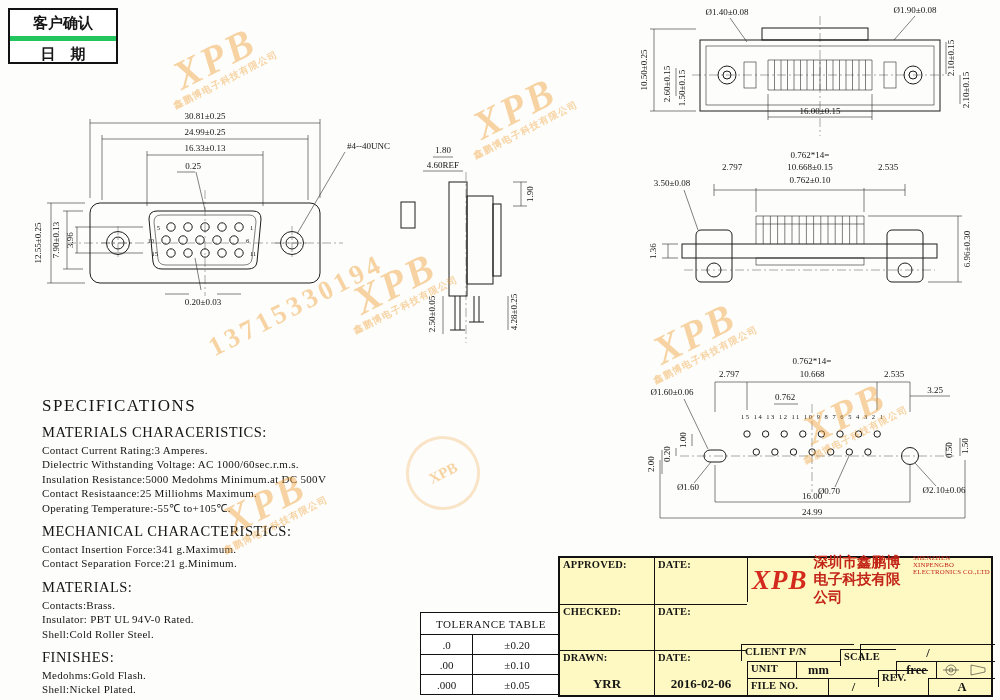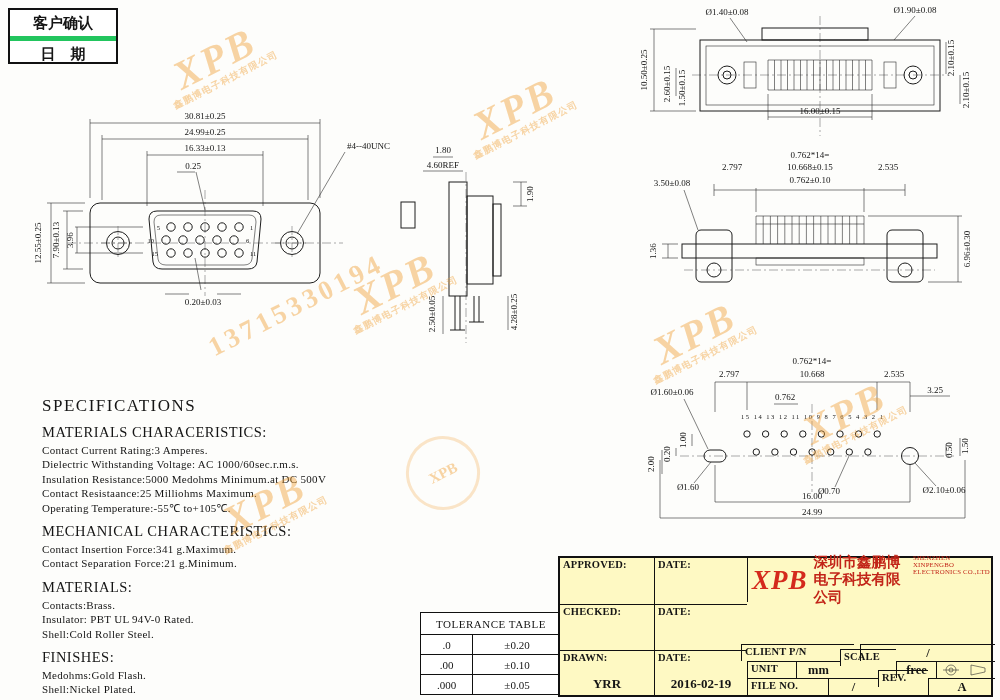--- a/index.html
+++ b/index.html
@@ -297,21 +297,21 @@
     </div>
     <div class="cell" style="left:94px;top:46px;width:93px;height:46px">
       <span class="lbl">DATE:</span>
     </div>
     <div class="cell nb-l" style="left:0;top:92px;width:94px;height:45px">
       <span class="lbl">DRAWN:</span>
       <span class="cval">YRR</span>
     </div>
     <div class="cell" style="left:94px;top:92px;width:93px;height:45px">
       <span class="lbl">DATE:</span>
-      <span class="cval">2016-02-19</span>
+      <span class="cval">2016-02-06</span>
     </div>
 
     <div class="cell nb-t company" style="left:187px;top:0;width:248px;height:44px">
       <span class="xpb-logo">XPB</span>
       <span class="company-names">
         <span class="company-cn">深圳市鑫鹏博电子科技有限公司</span>
         <span class="company-en">SHENZHEN XINPENGBO ELECTRONICS CO.,LTD</span>
       </span>
     </div>
     <div class="cell" style="left:181px;top:86px;width:113px;height:17px">

